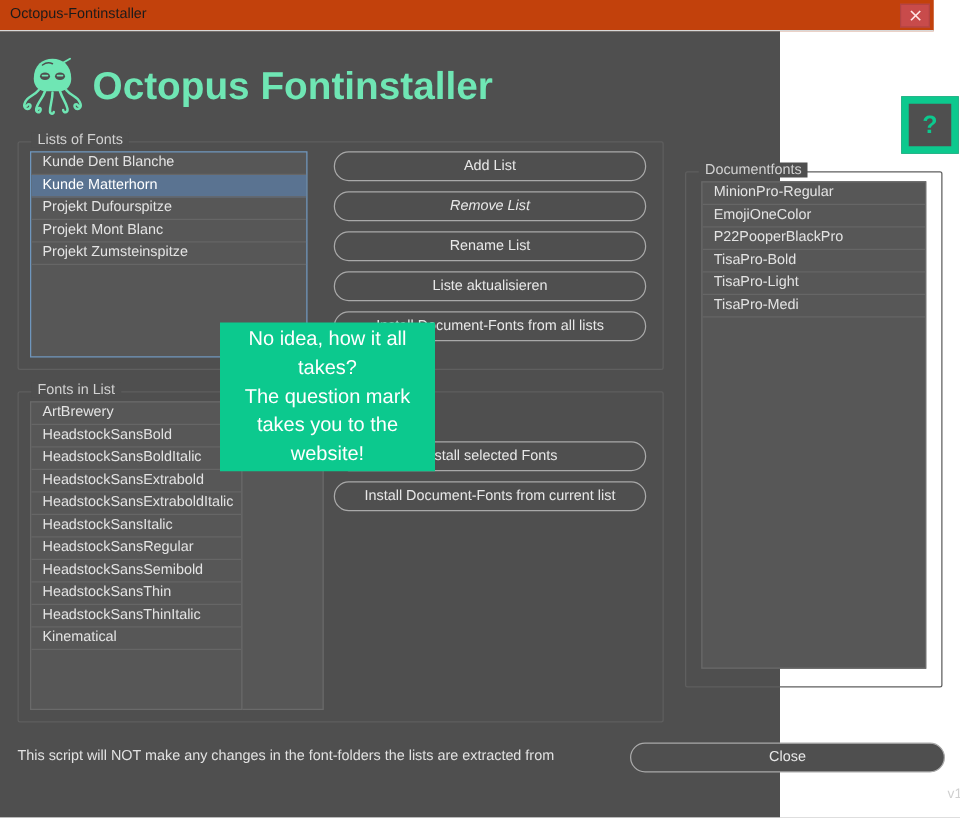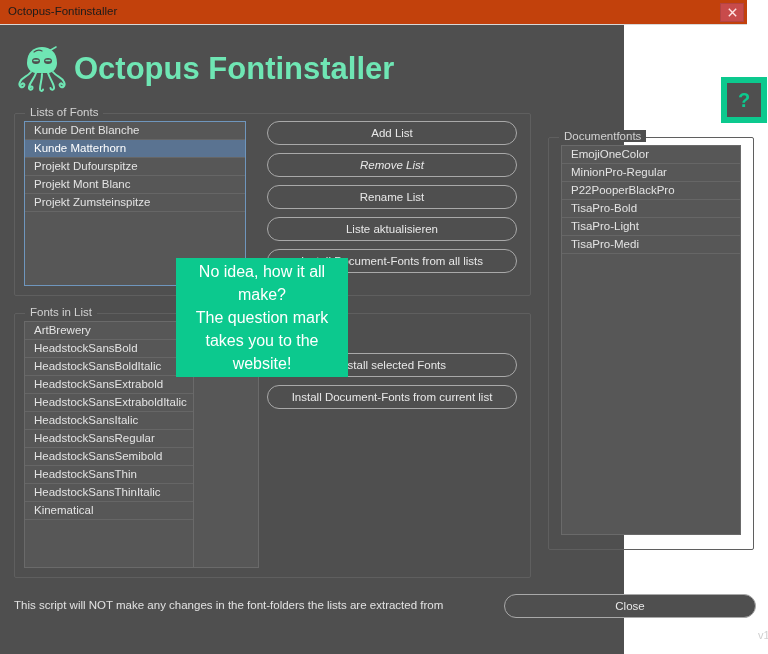--- a/index.html
+++ b/index.html
@@ -267,36 +267,36 @@
     </div>
 
     <div class="pillbtn" style="left:267px; top:328px; width:250px; height:24px;">Install selected Fonts</div>
     <div class="pillbtn" style="left:267px; top:360px; width:250px; height:24px;">Install Document-Fonts from current list</div>
 
     <div class="groupbox" style="left:548px; top:112px; width:206px; height:413px;">
       <div class="groupbox-title">Documentfonts</div>
     </div>
 
     <div class="listbox plain" style="left:561px; top:120px; width:180px; height:390px;">
+      <div class="listrow">MinionPro-Regular</div>
       <div class="listrow">EmojiOneColor</div>
-      <div class="listrow">MinionPro-Regular</div>
       <div class="listrow">P22PooperBlackPro</div>
       <div class="listrow">TisaPro-Bold</div>
       <div class="listrow">TisaPro-Light</div>
       <div class="listrow">TisaPro-Medi</div>
     </div>
 
     <div class="footer-note">This script will NOT make any changes in the font-folders the lists are extracted from</div>
     <div class="pillbtn" style="left:504px; top:569px; width:252px; height:24px;">Close</div>
     <div class="version">v1.1.4</div>
 
     <div class="tooltip">
       <div>
         <span>No idea, how it all</span>
-        <span>make?</span>
+        <span>takes?</span>
         <span>The question mark</span>
         <span>takes you to the</span>
         <span>website!</span>
       </div>
     </div>
 
   </div>
 </div>
 
 </body></html>

